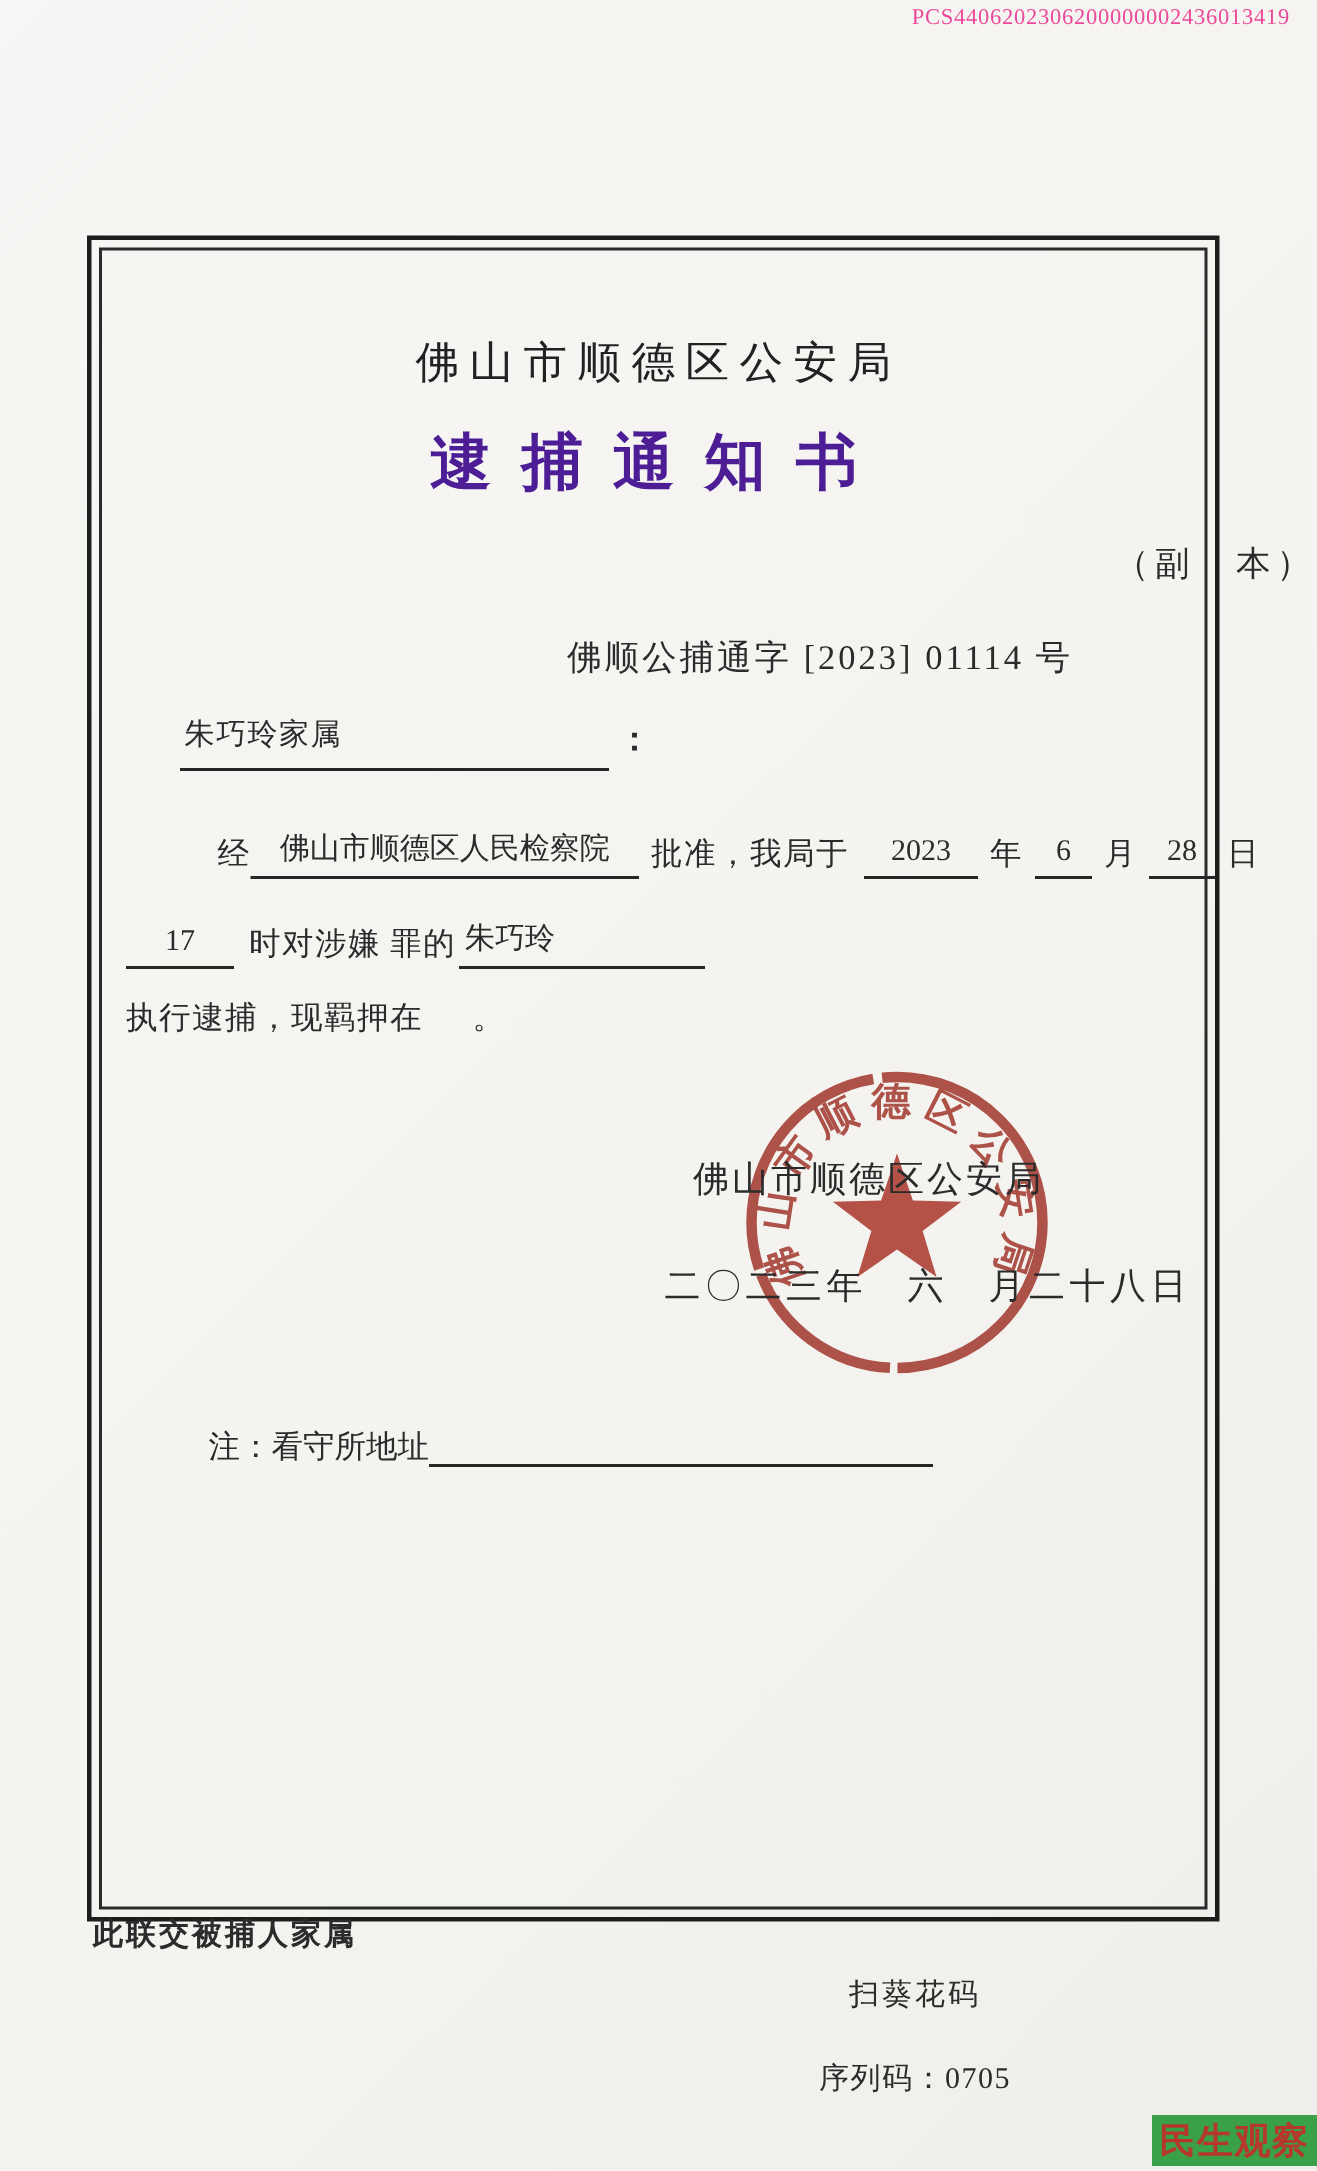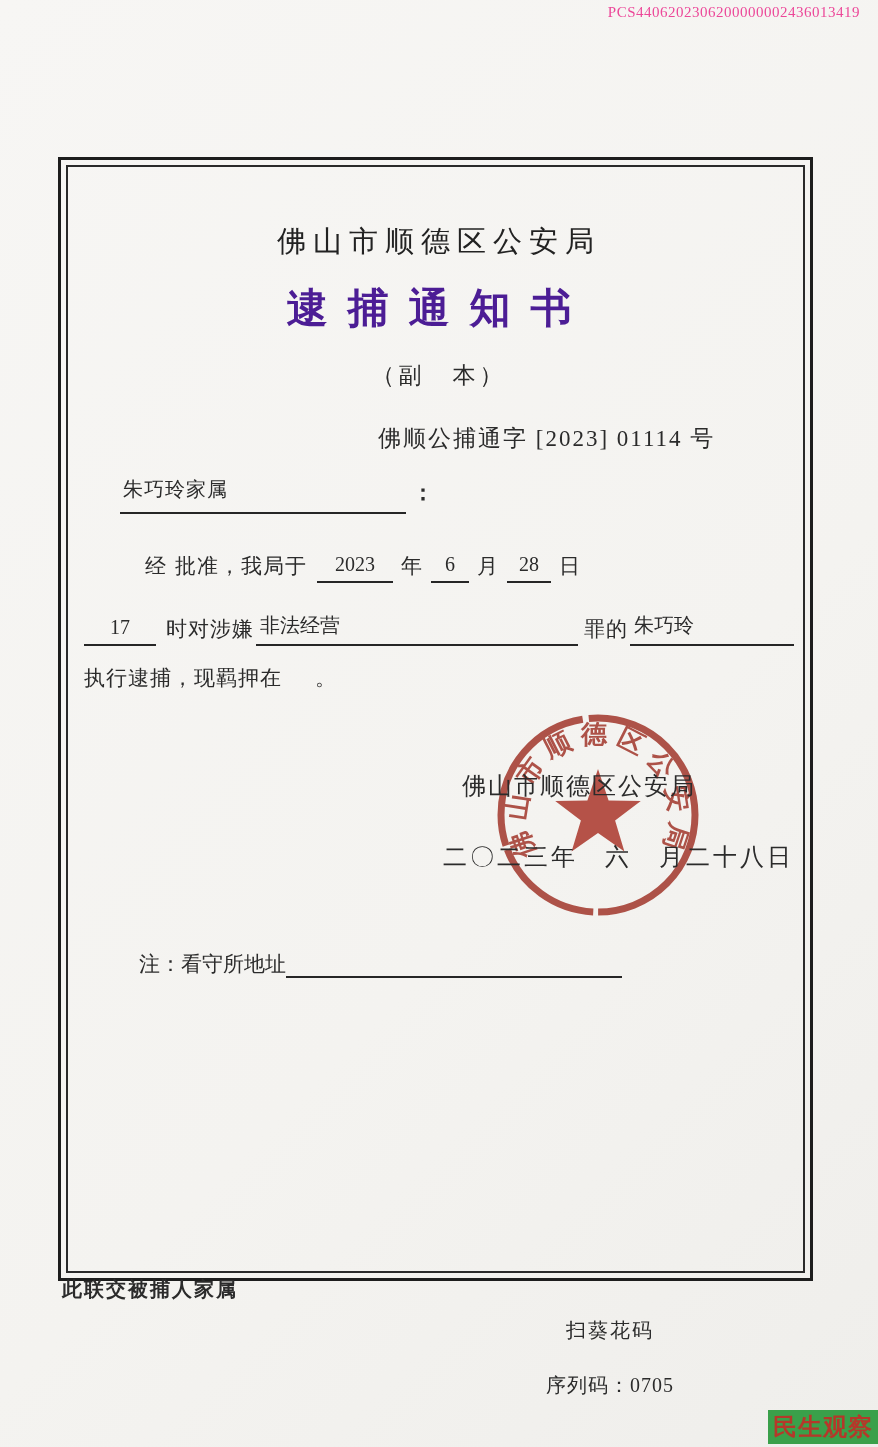--- a/index.html
+++ b/index.html
@@ -11,21 +11,21 @@
   }
   .abs{position:absolute;}
   
   .serial{top:4px;right:18px;font-size:15px;letter-spacing:.5px;color:#ec4899;}
   
   .frame-outer{left:58px;top:157px;width:749px;height:1118px;border:3px solid #1d1d1d;}
   .frame-inner{position:absolute;left:5px;top:5px;right:5px;bottom:5px;border:2px solid #2a2a2a;}
   
   .agency-header{left:0;top:222px;width:878px;text-align:center;font-size:29px;letter-spacing:7px;color:#222;}
   .doc-title{left:0;top:281px;width:878px;text-align:center;font-size:41px;font-weight:bold;letter-spacing:20px;color:#4c1d95;}
-  .copy-label{left:0;top:360px;width:878px;text-align:center;font-size:23px;letter-spacing:4px;}
+  .copy-label{left:0;top:360px;width:878px;text-align:right;font-size:23px;letter-spacing:4px;}
   .doc-number{left:378px;top:423px;font-size:23px;letter-spacing:2px;}
   
   .addressee-row{left:84px;top:476px;display:flex;align-items:flex-end;}
   .addressee-line{display:inline-block;width:283px;border-bottom:2px solid #262626;padding:0 0 9px 3px;font-size:20px;letter-spacing:1px;margin-left:36px;}
   .addressee-colon{font-size:22px;padding:0 0 6px 6px;font-weight:bold;}
   
   .bodyline{display:flex;align-items:flex-end;font-size:21px;white-space:nowrap;}
   .bodyline .lbl{padding-bottom:3px;letter-spacing:1px;}
   .blank{display:inline-block;border-bottom:2px solid #262626;text-align:center;padding-bottom:5px;font-size:20px;}
   .blank.left{text-align:left;padding-left:4px;}
@@ -62,33 +62,33 @@
 <div class="abs copy-label">（副　本）</div>
 <div class="abs doc-number">佛顺公捕通字 [2023] 01114 号</div>
 
 <div class="abs addressee-row">
   <span class="addressee-line">朱巧玲家属</span>
   <span class="addressee-colon">：</span>
 </div>
 
 <div class="abs bodyline line1">
   <span class="lbl">经</span>
+  <span class="blank" style="width:259px">佛山市顺德区人民检察院</span>
   <span class="lbl" style="padding-left:8px">批准，我局于</span>
   <span class="blank" style="width:76px;margin-left:10px">2023</span>
   <span class="lbl" style="padding-left:8px">年</span>
   <span class="blank" style="width:38px;margin-left:8px">6</span>
   <span class="lbl" style="padding-left:8px">月</span>
   <span class="blank" style="width:44px;margin-left:8px">28</span>
   <span class="lbl" style="padding-left:8px">日</span>
 </div>
 
 <div class="abs bodyline line2">
   <span class="blank" style="width:72px">17</span>
   <span class="lbl" style="padding-left:10px">时对涉嫌</span>
-  <span class="blank left" style="width:318px;margin-left:2px">非法经营</span>
   <span class="lbl" style="padding-left:6px">罪的</span>
   <span class="blank left" style="width:160px;margin-left:2px">朱巧玲</span>
 </div>
 
 <div class="abs bodyline line3">
   <span class="lbl">执行逮捕，现羁押在</span>
   <span class="lbl" style="padding-left:6px">。</span>
 </div>
 
 <svg class="abs seal" viewBox="0 0 216 216">

